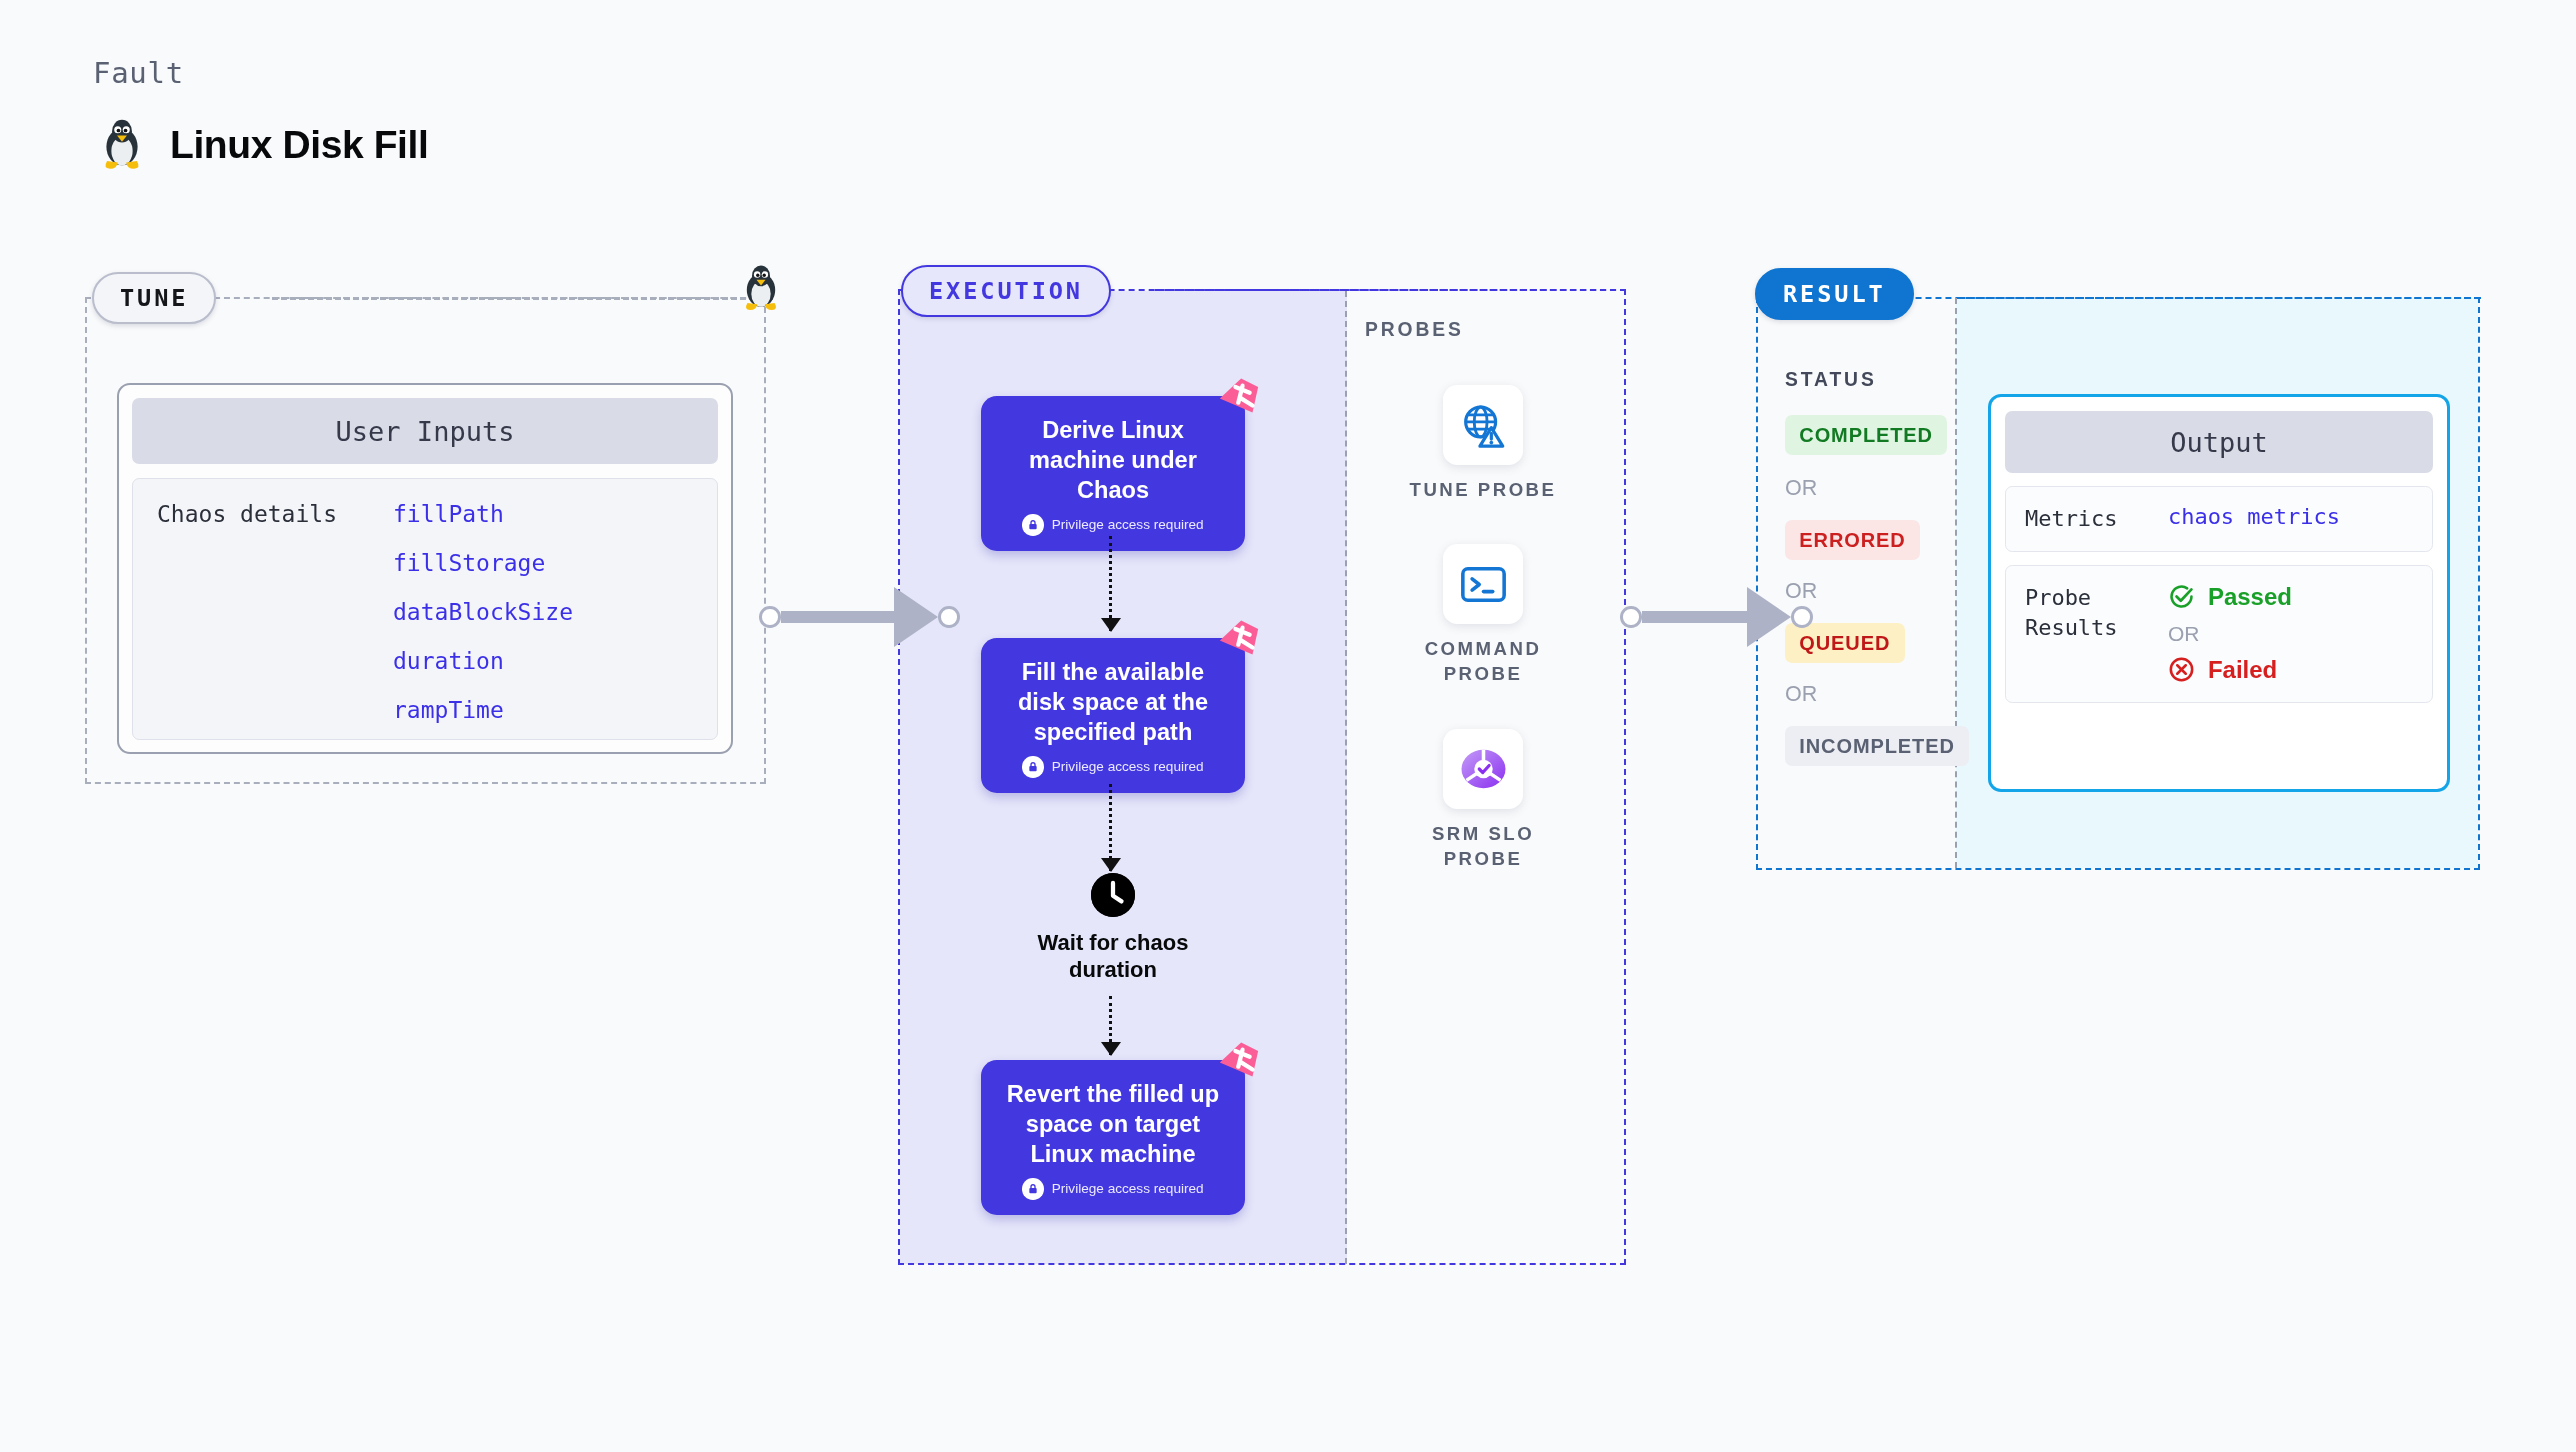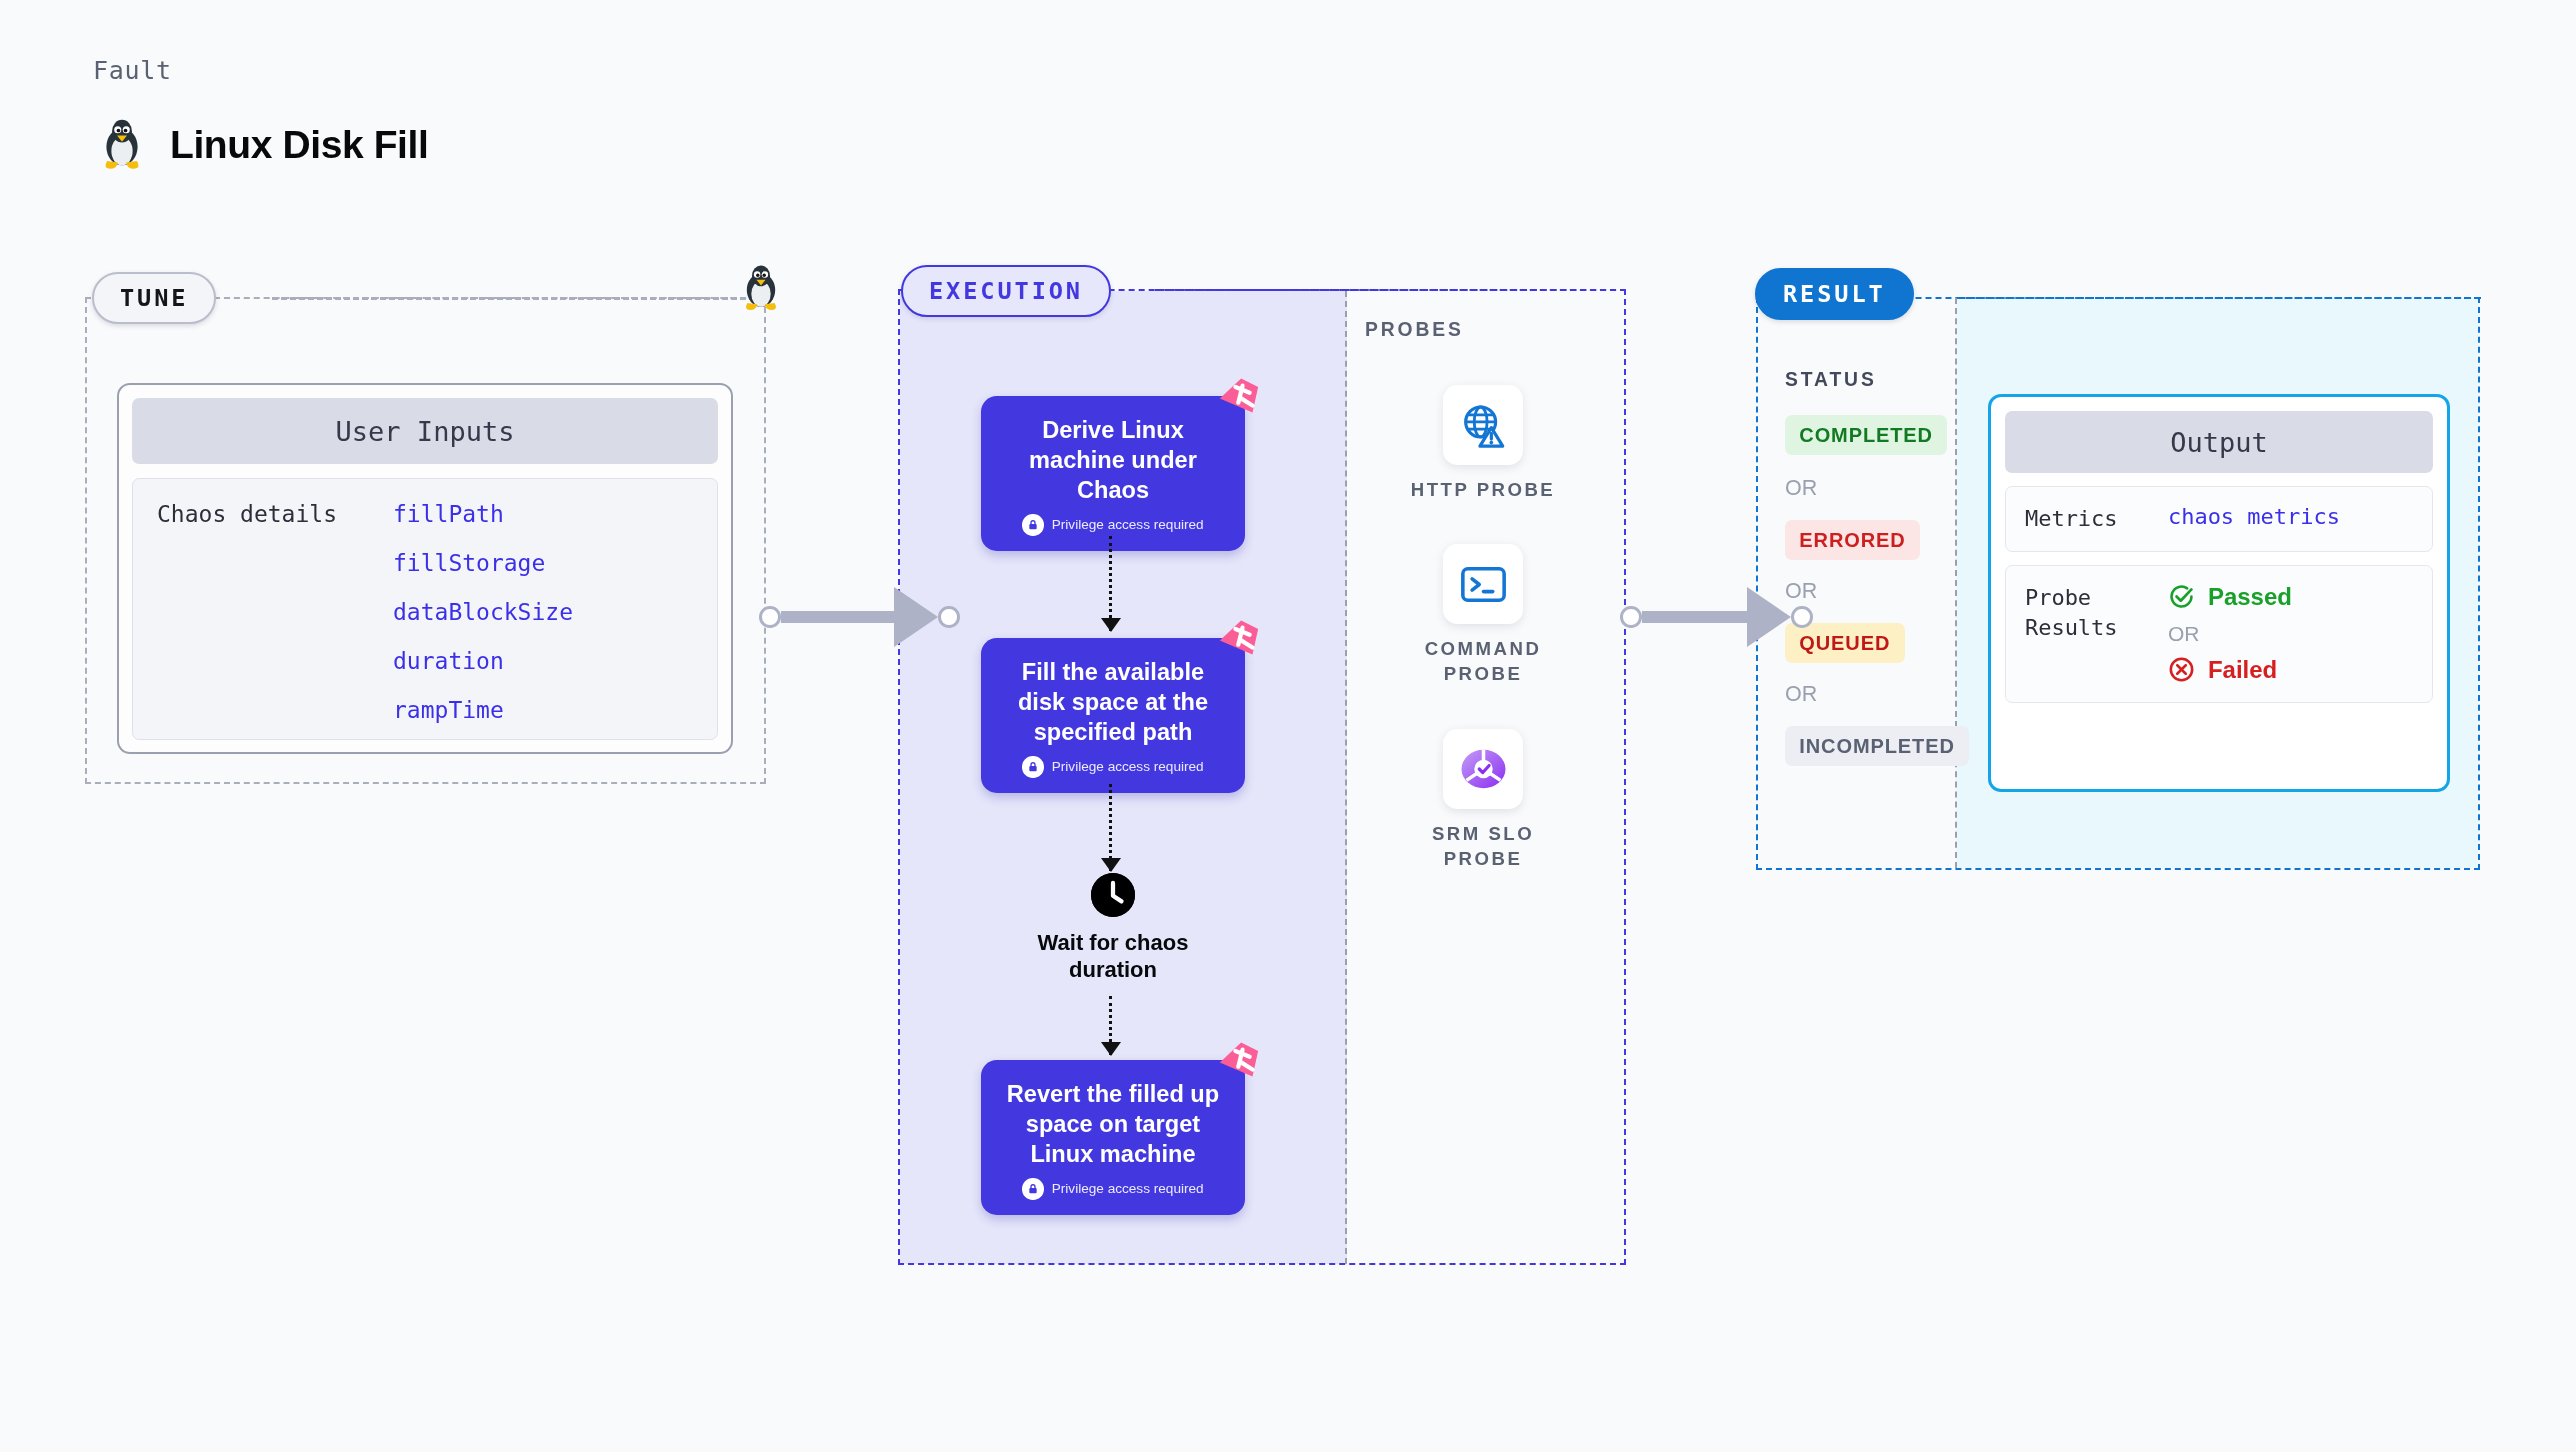--- a/index.html
+++ b/index.html
@@ -8,21 +8,21 @@
     background: #f9fafb;
     font-family: "Liberation Sans", sans-serif;
     overflow: hidden;
   }
   #canvas { position: relative; width: 2576px; height: 1452px; }
 
   
   .fault-label {
     position: absolute; left: 93px; top: 56px;
     font-family: "DejaVu Sans Mono", monospace;
-    font-size: 25px; color: #5a6172; letter-spacing: 0.7px;
+    font-size: 29px; color: #5a6172; letter-spacing: 0.7px;
   }
   .title-row { position: absolute; left: 100px; top: 118px; display: flex; align-items: center; gap: 26px; }
   .title-text { font-size: 39px; font-weight: bold; color: #08090a; letter-spacing: -0.4px; }
 
   
   .pill {
     position: absolute; z-index: 6;
     height: 52px; display: flex; align-items: center; justify-content: center;
     border-radius: 26px; padding: 0 26px;
     font-family: "DejaVu Sans Mono", monospace;
@@ -378,21 +378,21 @@
       <svg width="47" height="47" viewBox="0 0 66 66">
         <circle cx="29" cy="28" r="21" stroke="#1376d4" stroke-width="4.5" fill="none"></circle>
         <ellipse cx="29" cy="28" rx="9" ry="21" stroke="#1376d4" stroke-width="4" fill="none"></ellipse>
         <path d="M8 28H50 M11 18H47 M11 38H47" stroke="#1376d4" stroke-width="4" fill="none"></path>
         <path d="M44 34 L62 62 H26 Z" fill="#fff"></path>
         <path d="M44 36 L60 62 H28 Z" stroke="#1376d4" stroke-width="4.5" fill="none" stroke-linejoin="round"></path>
         <path d="M44 44 V52" stroke="#1376d4" stroke-width="4.5" stroke-linecap="round"></path>
         <circle cx="44" cy="57" r="2.6" fill="#1376d4"></circle>
       </svg>
     </div>
-    <div class="probe-label">HTTP PROBE</div>
+    <div class="probe-label">TUNE PROBE</div>
   </div>
 
   <div class="probe" id="probe2">
     <div class="probe-tile">
       <svg width="47" height="39" viewBox="0 0 66 54">
         <rect x="4" y="5" width="58" height="44" rx="7" stroke="#1376d4" stroke-width="5" fill="none"></rect>
         <path d="M17 19 L27 27 L17 35" stroke="#1376d4" stroke-width="5" fill="none" stroke-linecap="round" stroke-linejoin="round"></path>
         <path d="M33 37 H46" stroke="#1376d4" stroke-width="5" stroke-linecap="round"></path>
       </svg>
     </div>

